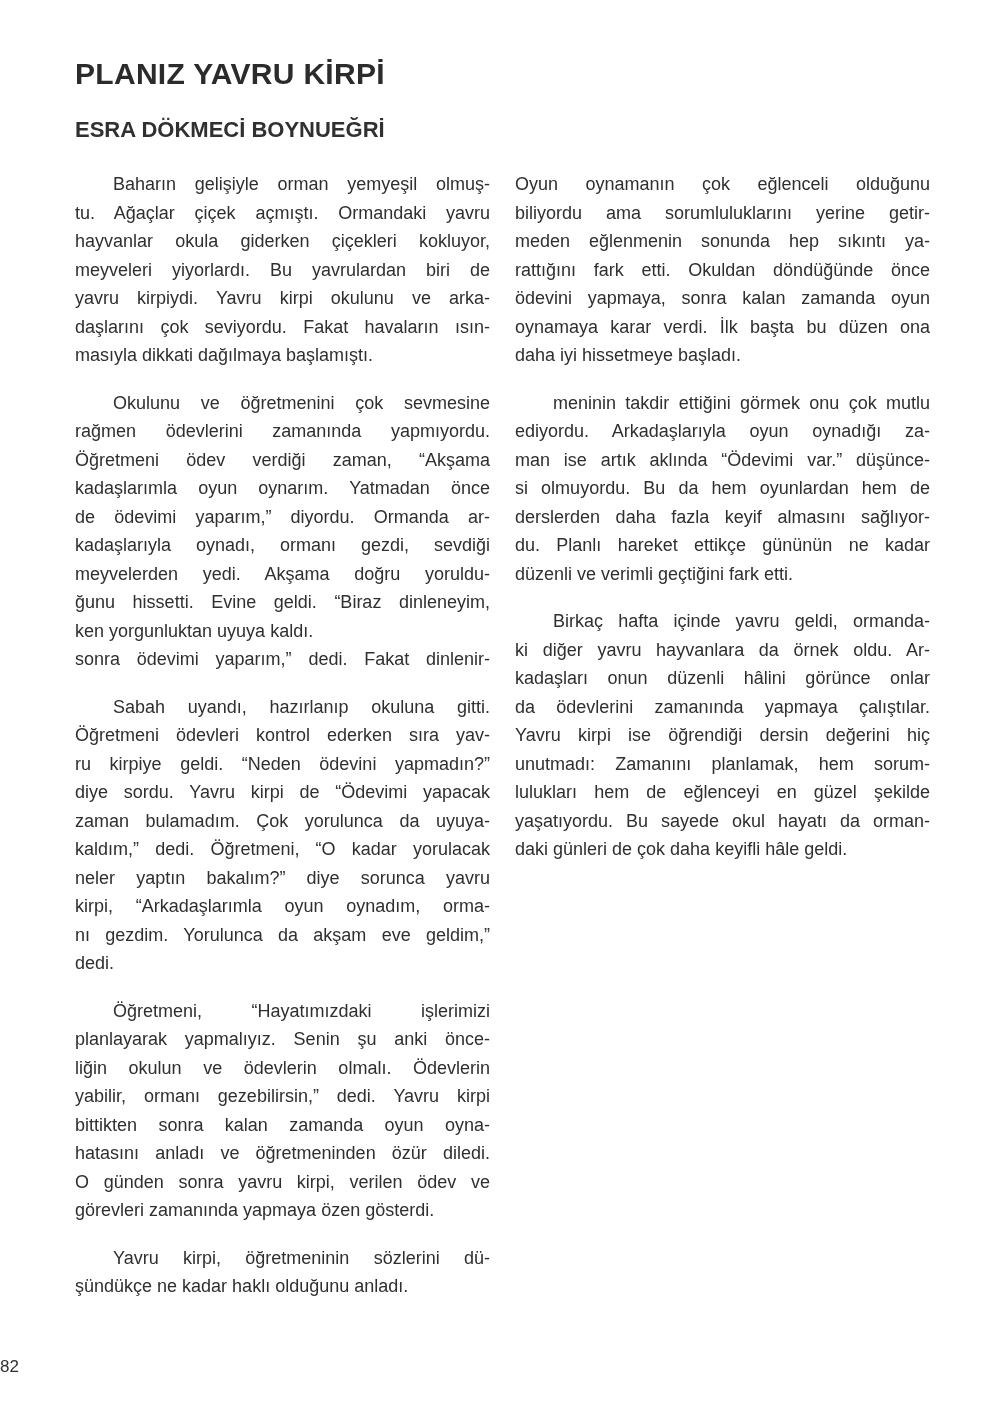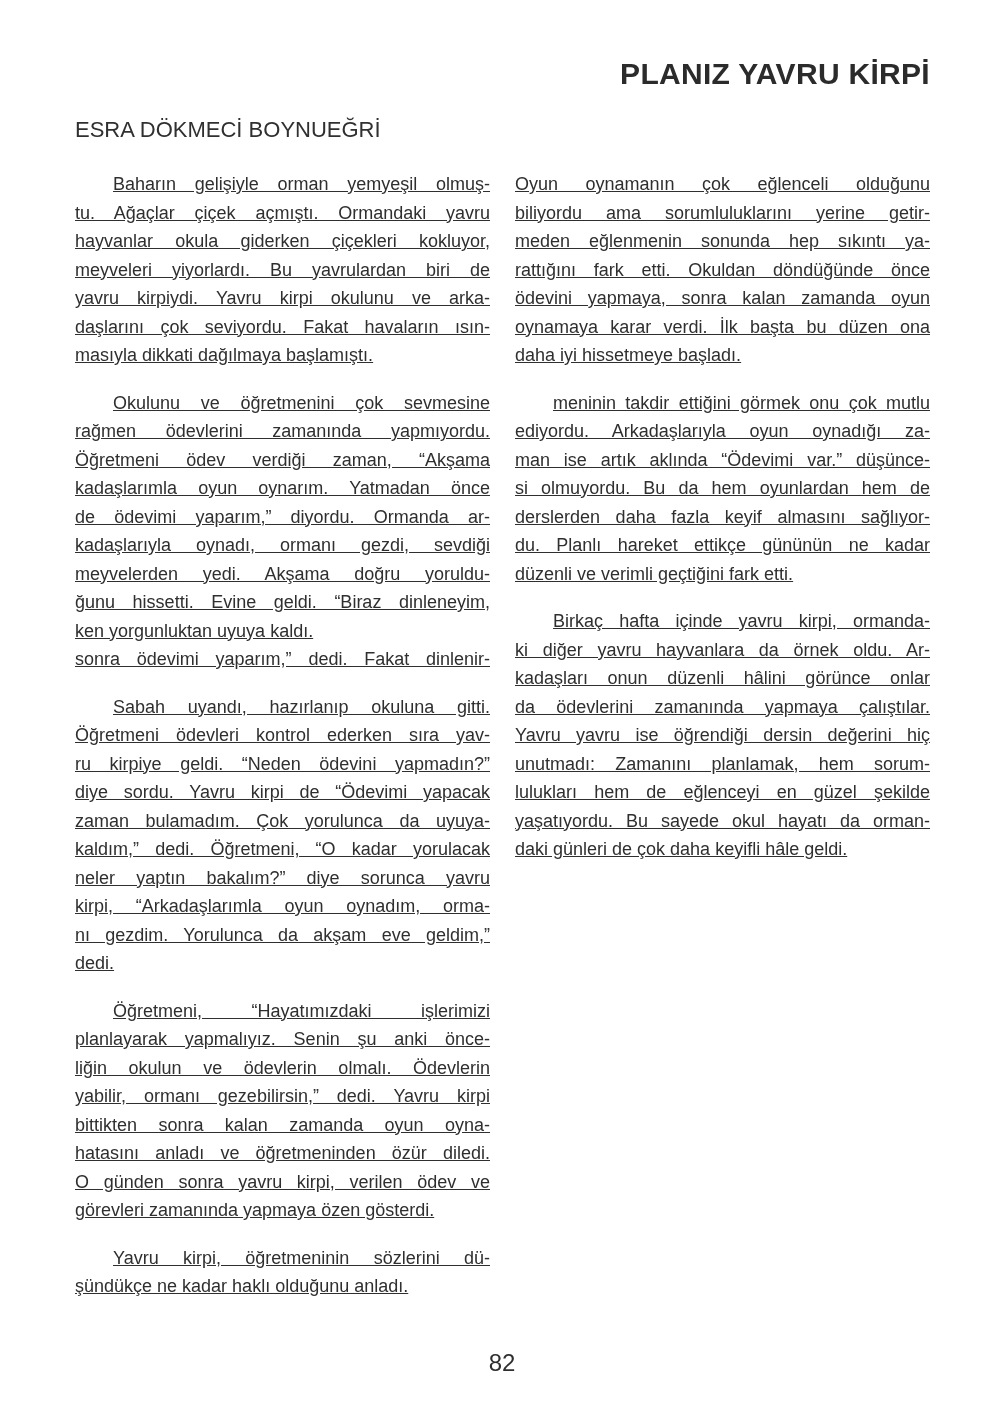--- a/index.html
+++ b/index.html
@@ -14,39 +14,38 @@
     margin: 0 auto;
     background: #ffffff;
     box-sizing: border-box;
     padding: 56px 74px 0 75px;
     font-family: "Liberation Sans", sans-serif;
     color: #2f2f2f;
     overflow: hidden;
   }
   .title {
     margin: 0;
-    text-align: right;
+    text-align: left;
     font-size: 30px;
     line-height: 36px;
     font-weight: 700;
     letter-spacing: 0.3px;
     color: #2b2b2b;
   }
   .author {
     margin-top: 24px;
     font-size: 22px;
     line-height: 28px;
-    font-weight: 400;
+    font-weight: 700;
     color: #303030;
   }
   .columns {
     margin-top: 26px;
     display: flex;
     gap: 25px;
-    text-decoration: underline;
   }
   .col {
     width: 415px;
     flex: 0 0 415px;
   }
   .para {
     margin: 0 0 19px 0;
     font-size: 18px;
     line-height: 28.5px;
   }
@@ -59,22 +58,21 @@
     text-align-last: left;
   }
   .para.indent .line:first-child {
     text-indent: 38px;
   }
   .pagenum {
     position: absolute;
     left: 0;
     right: 0;
     bottom: 40px;
-    text-align: center;
-    font-size: 24px;
+    font-size: 17px;
     color: #2f2f2f;
   }
 </style>
 </head>
 <body>
 
 <div class="page">
   <h1 class="title">PLANIZ YAVRU KİRPİ</h1>
 
   <div class="author">ESRA DÖKMECİ BOYNUEĞRİ</div>
@@ -142,25 +140,25 @@
         <div class="para indent">
           <div class="line">meninin takdir ettiğini görmek onu çok mutlu</div>
           <div class="line">ediyordu. Arkadaşlarıyla oyun oynadığı za-</div>
           <div class="line">man ise artık aklında “Ödevimi var.” düşünce-</div>
           <div class="line">si olmuyordu. Bu da hem oyunlardan hem de</div>
           <div class="line">derslerden daha fazla keyif almasını sağlıyor-</div>
           <div class="line">du. Planlı hareket ettikçe gününün ne kadar</div>
           <div class="line last">düzenli ve verimli geçtiğini fark etti.</div>
         </div>
         <div class="para indent">
-          <div class="line">Birkaç hafta içinde yavru kirpi, ormanda-</div>
+          <div class="line">Birkaç hafta içinde yavru geldi, ormanda-</div>
           <div class="line">ki diğer yavru hayvanlara da örnek oldu. Ar-</div>
           <div class="line">kadaşları onun düzenli hâlini görünce onlar</div>
           <div class="line">da ödevlerini zamanında yapmaya çalıştılar.</div>
-          <div class="line">Yavru yavru ise öğrendiği dersin değerini hiç</div>
+          <div class="line">Yavru kirpi ise öğrendiği dersin değerini hiç</div>
           <div class="line">unutmadı: Zamanını planlamak, hem sorum-</div>
           <div class="line">lulukları hem de eğlenceyi en güzel şekilde</div>
           <div class="line">yaşatıyordu. Bu sayede okul hayatı da orman-</div>
           <div class="line last">daki günleri de çok daha keyifli hâle geldi.</div>
         </div>
       </div>
   </div>
 
   <div class="pagenum">82</div>
 </div>

